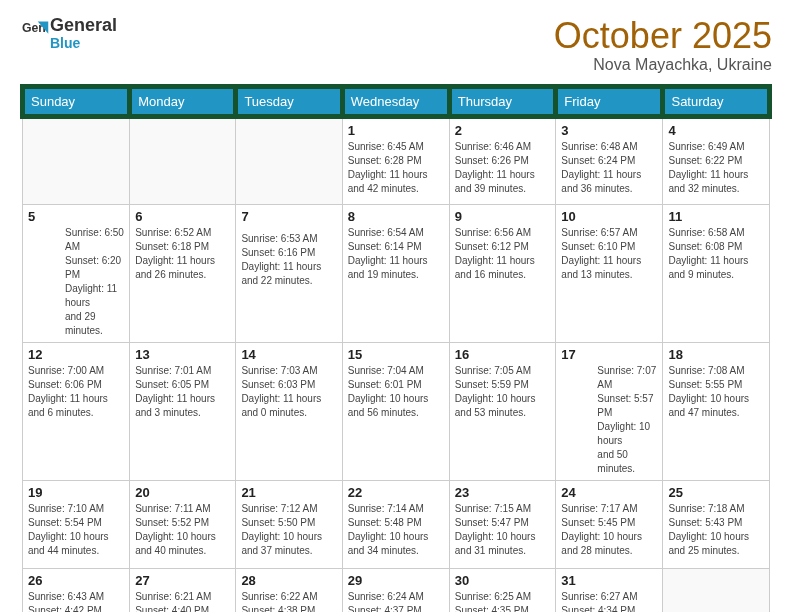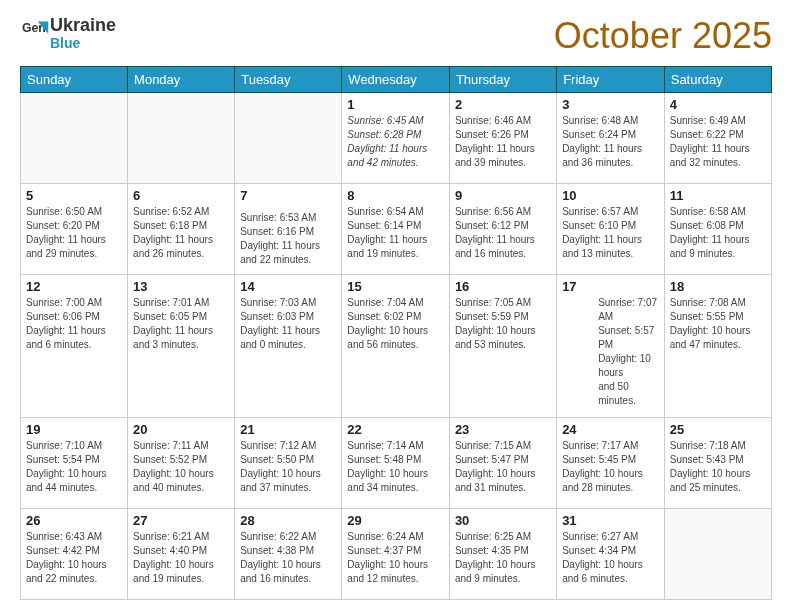--- a/index.html
+++ b/index.html
@@ -51,21 +51,21 @@
       border-collapse: collapse;
       flex: 1;
     }
     .calendar th {
       background-color: #2196c4;
       color: #fff;
       font-size: 13px;
       font-weight: normal;
       padding: 5px 6px;
       text-align: left;
-      border: 1px solid #14532d;
+      border: 5px solid #14532d;
     }
     .calendar td {
       border: 1px solid #ccc;
       vertical-align: top;
       padding: 4px 5px;
       width: 108px;
       height: 88px;
       font-size: 10.5px;
       color: #333;
       background: #fff;
@@ -89,26 +89,27 @@
 <body>
 
 <div class="page">
   <div class="header">
     <div class="logo">
       <svg class="logo-icon" viewBox="0 0 32 32">
         <text y="16" font-size="14" font-weight="bold" fill="#333">Gen</text>
         <polygon points="18,4 30,4 30,18" fill="#2196c4"></polygon>
       </svg>
       <div>
-        <div style="font-size:18px;font-weight:bold;color:#333;line-height:1.1;">Ukraine</div>
+        <div style="font-size:18px;font-weight:bold;color:#333;line-height:1.1;">General</div>
         <div style="font-size:14px;font-weight:bold;color:#2196c4;line-height:1.1;">Blue</div>
       </div>
     </div>
     <div class="title-block">
       <div class="month-title">October 2025</div>
+      <div class="location">Nova Mayachka, Ukraine</div>
     </div>
   </div>
 
   <table class="calendar">
     <thead>
       <tr>
       <th>Sunday</th>
           <th>Monday</th>
           <th>Tuesday</th>
           <th>Wednesday</th>
@@ -117,21 +118,21 @@
           <th>Saturday</th>
         </tr>
     </thead>
     <tbody id="calendar-body">
     <tr>
           <td class="empty"></td>
           <td class="empty"></td>
           <td class="empty"></td>
           <td>
             <div class="day-num">1</div>
-            <div class="day-info" style="white-space: pre-line; font-style: italic;">Sunrise: 6:45 AM
+            <div class="day-info" style="white-space: pre-line;">Sunrise: 6:45 AM
 Sunset: 6:28 PM
 Daylight: 11 hours
 and 42 minutes.</div>
           </td>
           <td>
             <div class="day-num">2</div>
             <div class="day-info" style="white-space: pre-line;">Sunrise: 6:46 AM
 Sunset: 6:26 PM
 Daylight: 11 hours
 and 39 minutes.</div>
@@ -147,21 +148,21 @@
             <div class="day-num">4</div>
             <div class="day-info" style="white-space: pre-line;">Sunrise: 6:49 AM
 Sunset: 6:22 PM
 Daylight: 11 hours
 and 32 minutes.</div>
           </td>
         </tr>
         <tr>
           <td>
             <div class="day-num">5</div>
-            <div class="day-info" style="white-space: pre-line;">Sunrise: 6:50 AM
+            <div class="day-info" style="white-space: pre-line; margin-left: 37px;">Sunrise: 6:50 AM
 Sunset: 6:20 PM
 Daylight: 11 hours
 and 29 minutes.</div>
           </td>
           <td>
             <div class="day-num">6</div>
             <div class="day-info" style="white-space: pre-line;">Sunrise: 6:52 AM
 Sunset: 6:18 PM
 Daylight: 11 hours
 and 26 minutes.</div>
@@ -220,21 +221,21 @@
           <td>
             <div class="day-num">14</div>
             <div class="day-info" style="white-space: pre-line;">Sunrise: 7:03 AM
 Sunset: 6:03 PM
 Daylight: 11 hours
 and 0 minutes.</div>
           </td>
           <td>
             <div class="day-num">15</div>
             <div class="day-info" style="white-space: pre-line;">Sunrise: 7:04 AM
-Sunset: 6:02 PM
+Sunset: 6:01 PM
 Daylight: 10 hours
 and 56 minutes.</div>
           </td>
           <td>
             <div class="day-num">16</div>
             <div class="day-info" style="white-space: pre-line;">Sunrise: 7:05 AM
 Sunset: 5:59 PM
 Daylight: 10 hours
 and 53 minutes.</div>
           </td>

